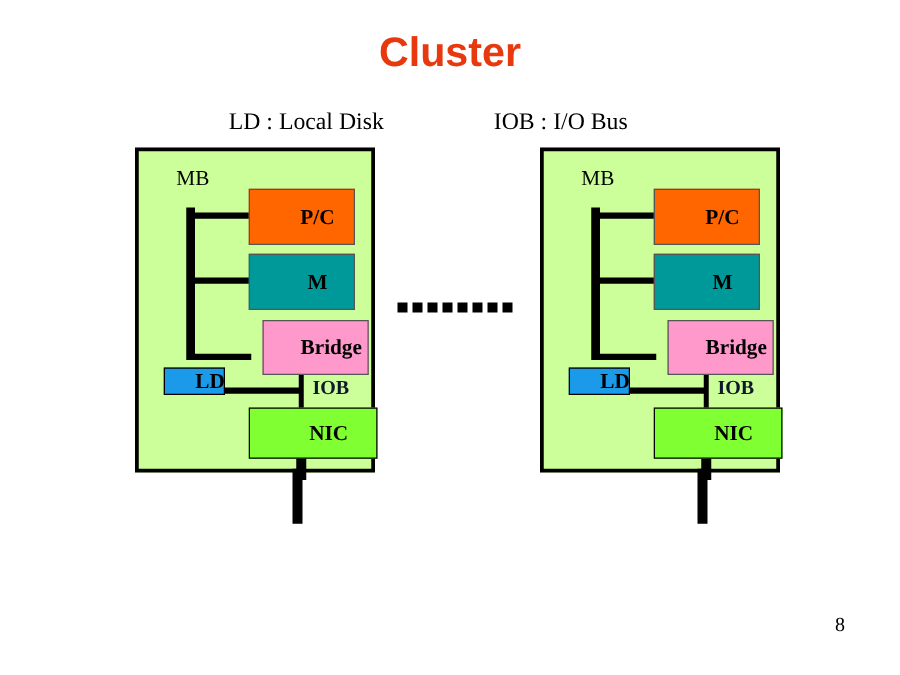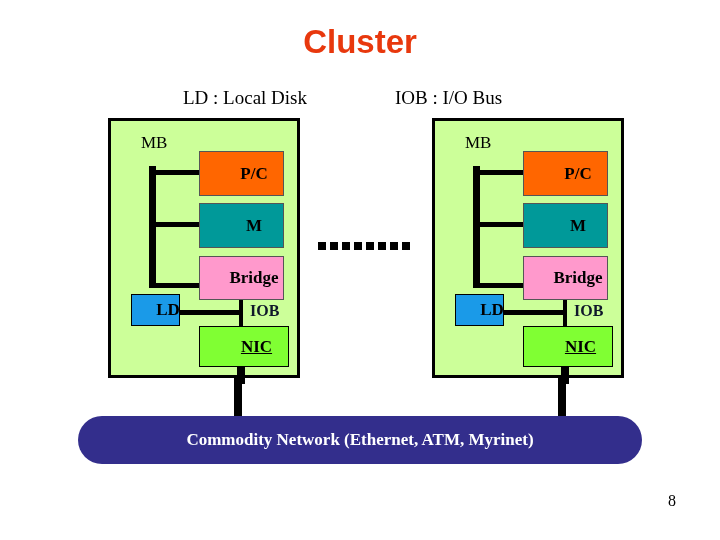--- a/index.html
+++ b/index.html
@@ -82,30 +82,30 @@
     justify-content: center;
     font-family: "Liberation Serif", "DejaVu Serif", serif;
     font-weight: bold;
     font-size: 17px;
     color: #000000;
     z-index: 4;
     padding-left: 25px;
   }
   .comp-pc     { background: #ff6600; }
   .comp-m      { background: #009999; }
-  .comp-bridge { background: #ff99cc; }
+  .comp-bridge { background: #ff99cc; margin-left: 11px; }
   .comp-nic    { background: #80ff33; border: 1px solid #000000; }
   .comp-ld     { background: #1a9ae8; border: 1px solid #000000; }
 
   
   .pos-pc     { left: 88px;  top: 30px;  width: 85px; height: 45px; }
   .pos-m      { left: 88px;  top: 82px;  width: 85px; height: 45px; }
   .pos-bridge { left: 88px;  top: 135px; width: 85px; height: 44px; }
-  .pos-nic    { left: 88px;  top: 205px; width: 90px; height: 41px; text-decoration: underline; }
-  .pos-ld     { left: 20px;  top: 173px; width: 49px; height: 32px; }
+  .pos-nic    { left: 88px;  top: 205px; width: 103px; height: 41px; }
+  .pos-ld     { left: 20px;  top: 173px; width: 49px; height: 22px; }
 
   
   .iob-label {
     position: absolute;
     left: 139px;
     top: 181px;
     font-family: "Liberation Serif", "DejaVu Serif", serif;
     font-weight: bold;
     font-size: 16px;
     color: #0f172a;
@@ -249,19 +249,16 @@
       <span class="dot"></span>
       <span class="dot"></span>
       <span class="dot"></span>
       <span class="dot"></span>
       <span class="dot"></span>
     </div>
 
   <div class="net-drop" id="net-drop-left"></div>
   <div class="net-drop" id="net-drop-right"></div>
 
-  <div id="network-bar">
-    <span class="net-text">Commodity Network (Ethernet, ATM, Myrinet)</span>
-  </div>
 
   <div id="page-number">8</div>
 
 </div>
 
 </body></html>

